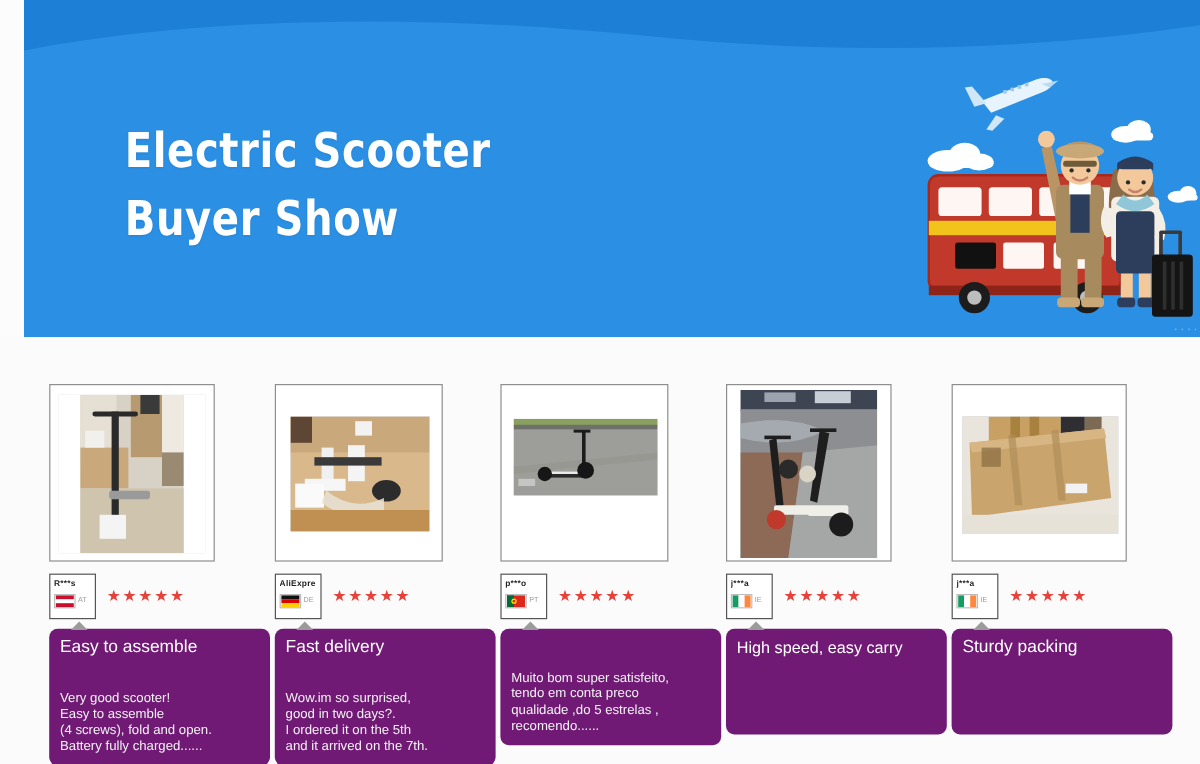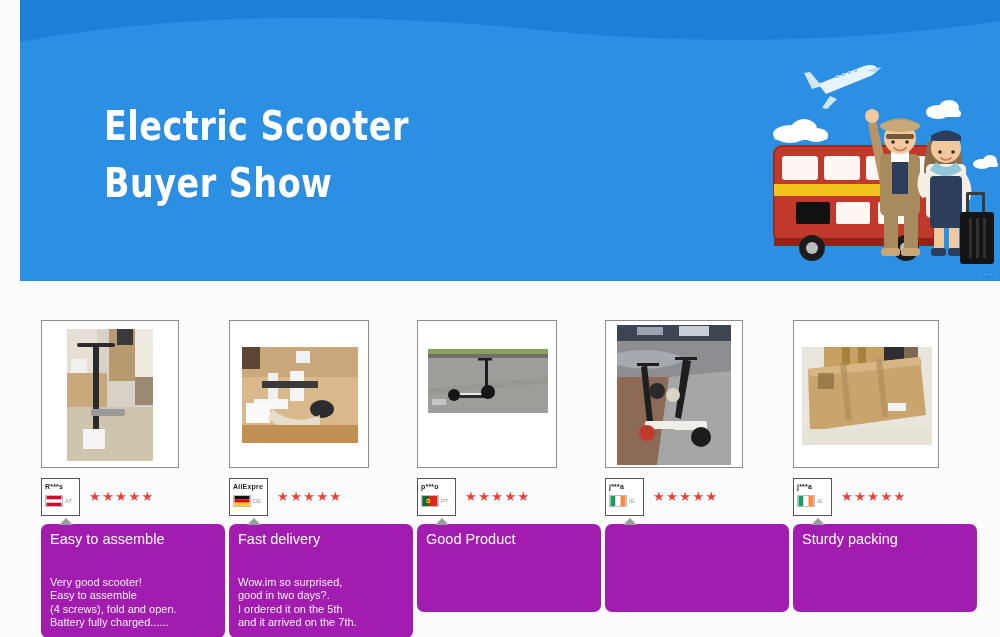--- a/index.html
+++ b/index.html
@@ -83,21 +83,21 @@
   .stars {
     position: absolute; left: 48px; top: 209px;
     color: #e8413a; font-size: 13px; letter-spacing: 1.5px;
     line-height: 14px; white-space: nowrap;
   }
 
   
   .bubble {
     position: absolute; left: 0; top: 243px;
     width: 184px; min-height: 88px;
-    background: #a21caf;
+    background: #701a75;
     border-radius: 7px;
     padding: 7px 8px 8px 9px;
     color: #ffffff;
   }
   .bubble::before {
     content: ""; position: absolute; left: 18px; top: -6px;
     border-left: 7px solid transparent;
     border-right: 7px solid transparent;
     border-bottom: 7px solid #9b9b9b;
   }
@@ -337,21 +337,24 @@
             <rect width="18" height="12" fill="#da291c"></rect>
             <rect width="7" height="12" fill="#046a38"></rect>
             <circle cx="7" cy="6" r="2.6" fill="#ffe900"></circle>
             <circle cx="7" cy="6" r="1.4" fill="#da291c"></circle>
           </svg>
           <span class="badge-cc">PT</span>
         </div>
       </div>
       <div class="stars">★★★★★</div>
       <div class="bubble">
-        <div class="bubble-title">Good Product</div>
+        <div class="bubble-body">Muito bom super satisfeito,
+tendo em conta preco
+qualidade ,do 5 estrelas ,
+recomendo......</div>
       </div>
     </div>
 
     <div class="card c3">
       <div class="photo-frame">
         <div class="photo-inner" style="left:11px;top:4px;width:114px;height:140px;">
           <svg class="sc" viewBox="0 0 114 140" preserveAspectRatio="none">
             <rect width="114" height="140" fill="#6f7580"></rect>
             <rect x="0" y="0" width="114" height="18" fill="#3d4452"></rect>
             <rect x="20" y="2" width="26" height="8" fill="#9aa3ae"></rect>
@@ -379,20 +382,21 @@
           <svg class="flag" viewBox="0 0 18 12">
             <rect width="6" height="12" fill="#169b62"></rect>
             <rect x="6" width="6" height="12" fill="#ffffff"></rect>
             <rect x="12" width="6" height="12" fill="#ff883e"></rect>
           </svg>
           <span class="badge-cc">IE</span>
         </div>
       </div>
       <div class="stars">★★★★★</div>
       <div class="bubble">
+        <div class="bubble-title">High speed, easy carry</div>
       </div>
     </div>
 
     <div class="card c4">
       <div class="photo-frame">
         <div class="photo-inner" style="left:8px;top:26px;width:130px;height:98px;">
           <svg class="sc" viewBox="0 0 130 98" preserveAspectRatio="none">
             <rect width="130" height="98" fill="#e9e5dc"></rect>
             <rect x="22" y="0" width="60" height="34" fill="#c9a063"></rect>
             <rect x="40" y="0" width="8" height="34" fill="#a8813f"></rect>

